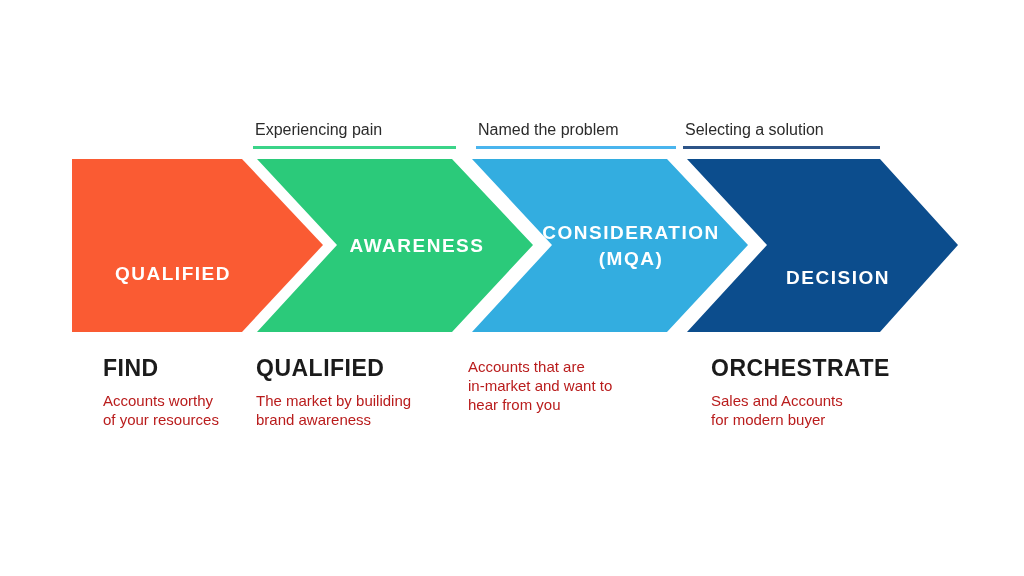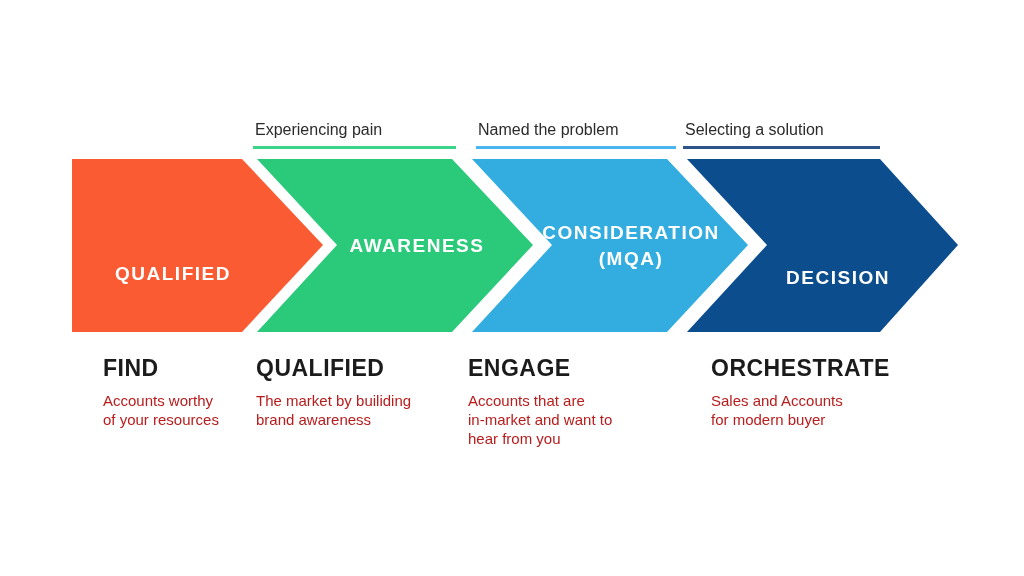--- a/index.html
+++ b/index.html
@@ -125,21 +125,20 @@
     <h3 class="column-heading">FIND</h3>
     <p class="column-desc">Accounts worthy
 of your resources</p>
   </div>
   <div class="column column--condition">
     <h3 class="column-heading">QUALIFIED</h3>
     <p class="column-desc">The market by builiding
 brand awareness</p>
   </div>
   <div class="column column--engage">
-    <h3 class="column-heading">ENGAGE</h3>
     <p class="column-desc">Accounts that are
 in-market and want to
 hear from you</p>
   </div>
   <div class="column column--orchestrate">
     <h3 class="column-heading">ORCHESTRATE</h3>
     <p class="column-desc">Sales and Accounts
 for modern buyer</p>
   </div>
 

